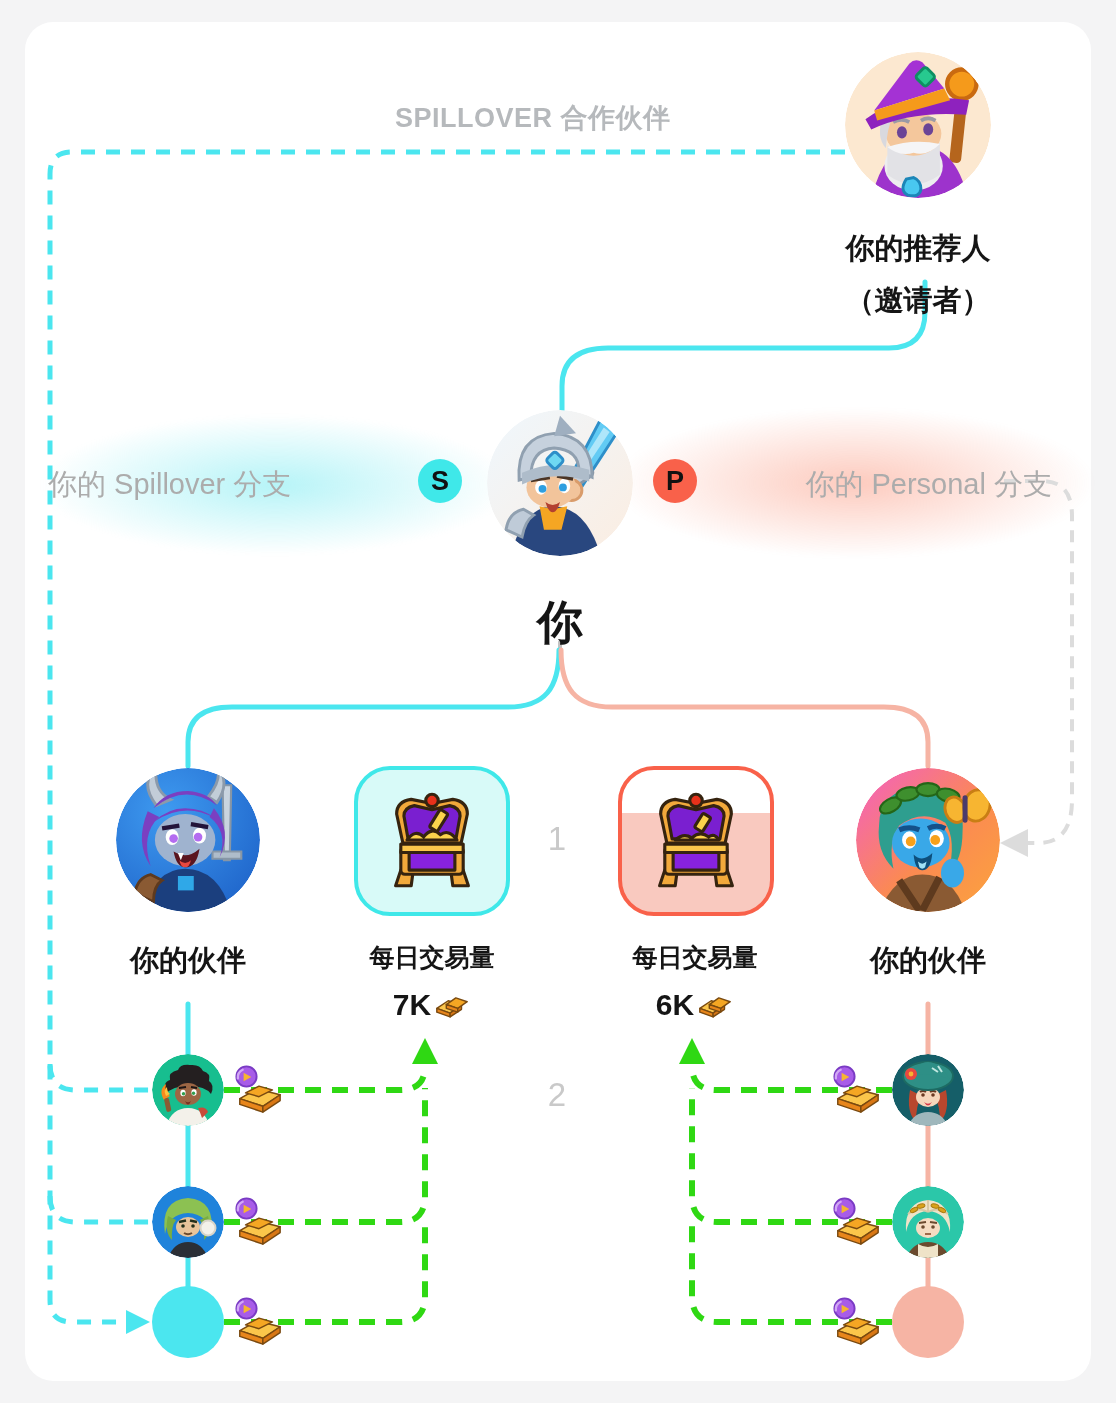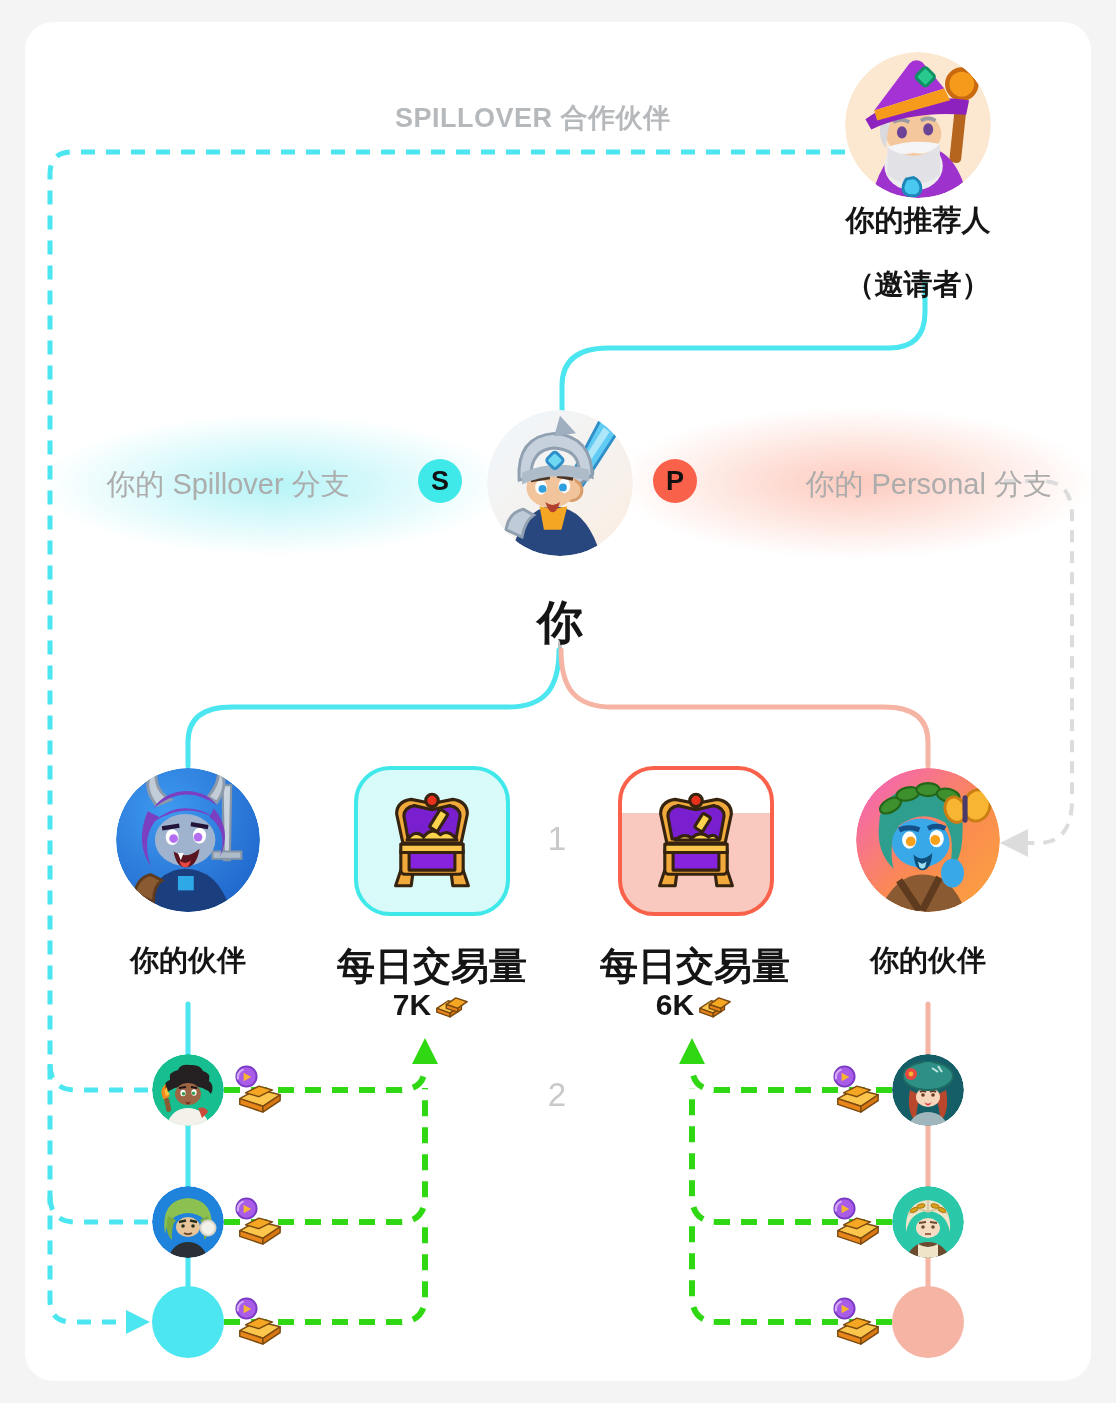--- a/index.html
+++ b/index.html
@@ -30,36 +30,36 @@
   .ln-green-dash{stroke:var(--green);stroke-width:6;fill:none;stroke-dasharray:16 11;}
   .ln-gray-dash{stroke:var(--gray_dash);stroke-width:4;fill:none;stroke-dasharray:12 9;}
   .ln-gray{stroke:#C2C2C2;stroke-width:4;fill:none;stroke-linecap:round;}
   .spill-header{
     left:395px;top:100px;width:400px;text-align:left;
     font-size:27px;font-weight:700;color:var(--header_gray);letter-spacing:.5px;
   }
   .avatar{border-radius:50%;overflow:hidden;}
   .avatar svg{display:block;width:100%;height:100%;}
   .name{color:var(--text_dark);font-weight:700;text-align:center;}
-  .referrer-name{left:798px;width:240px;font-size:29px;line-height:48px;}
+  .referrer-name{left:798px;width:240px;font-size:29px;line-height:48px;margin-top:28px;}
   .badge{
     width:44px;height:44px;border-radius:50%;
     display:flex;align-items:center;justify-content:center;
     font-size:27px;font-weight:800;color:#111;
   }
   .badge-s{background:var(--cyan_badge);}
   .badge-p{background:var(--red);color:#111;}
   .branch-label{font-size:29px;color:var(--text_gray);line-height:44px;}
   .you{left:460px;top:592px;width:200px;text-align:center;font-size:46px;font-weight:700;color:var(--text_dark);}
   .tile{border-radius:36px;box-sizing:border-box;display:flex;align-items:center;justify-content:center;}
   .tile-cyan{border:4px solid var(--cyan_badge);background:var(--cyan_fill);}
   .tile-red{border:4px solid var(--red);
     background:linear-gradient(180deg,#fff 0%,#fff 30%,var(--pink_fill) 30%,var(--pink_fill) 100%);}
   .lvl-num{font-size:33px;color:var(--number_gray);text-align:center;}
-  .vol-title{font-size:38px;}
+  .vol-title{font-size:25px;}
   .vol-value{display:flex;align-items:center;justify-content:center;gap:2px;font-size:30px;font-weight:700;color:var(--text_dark);}
   .slot{border-radius:50%;}
   .slot-cyan{background:var(--cyan);}
   .slot-salmon{background:var(--salmon);}
 </style>
 </head>
 <body>
 
 <div class="abs card"></div>
 
@@ -121,23 +121,23 @@
       <path d="M26 44 Q21 58 28 66 Q29 52 32 46Z" fill="#D9D9DE"></path>
       <path d="M20 40 L44 8 Q48 4 53 7 L68 25 Z" fill="#A432D4"></path>
       <path d="M14 46 Q40 27 85 33 L83 43 Q46 40 18 53 Z" fill="#8E22BE"></path>
       <path d="M20 40 L68 25 L72 33 L22 47Z" fill="#F59A1B"></path>
       <rect x="50" y="12" width="10" height="10" rx="2" transform="rotate(45 55 17)" fill="#27C98F" stroke="#0E8F63" stroke-width="2"></rect>
       <path d="M42 87 q-5 8 1 11 q8 2 9 -4 q0 -6 -5 -8 z" fill="#49C8F0" stroke="#1C86B8" stroke-width="2"></path>
     </g>
   </svg>
 </div>
 <div class="abs name referrer-name" style="top:196px;">你的推荐人</div>
-<div class="abs name referrer-name" style="top:260px;">（邀请者）</div>
-
-<div class="abs branch-label" style="left:48px;top:462px;width:360px;text-align:center;">你的 Spillover 分支</div>
+<div class="abs name referrer-name" style="top:248px;">（邀请者）</div>
+
+<div class="abs branch-label" style="left:48px;top:462px;width:360px;text-align:left;">你的 Spillover 分支</div>
 <div class="abs badge badge-s" style="left:418px;top:459px;">S</div>
 <div class="abs badge badge-p" style="left:653px;top:459px;">P</div>
 <div class="abs branch-label" style="left:712px;top:462px;width:340px;text-align:right;">你的 Personal 分支</div>
 
 <div class="abs avatar" style="left:487px;top:410px;width:146px;height:146px;">
   <svg viewBox="0 0 100 100">
     <defs>
       <linearGradient id="kbg" x1="0" y1="0" x2="1" y2="1">
         <stop offset="0" stop-color="#EFF7FD"></stop>
           <stop offset="1" stop-color="#FBEDE1"></stop>

